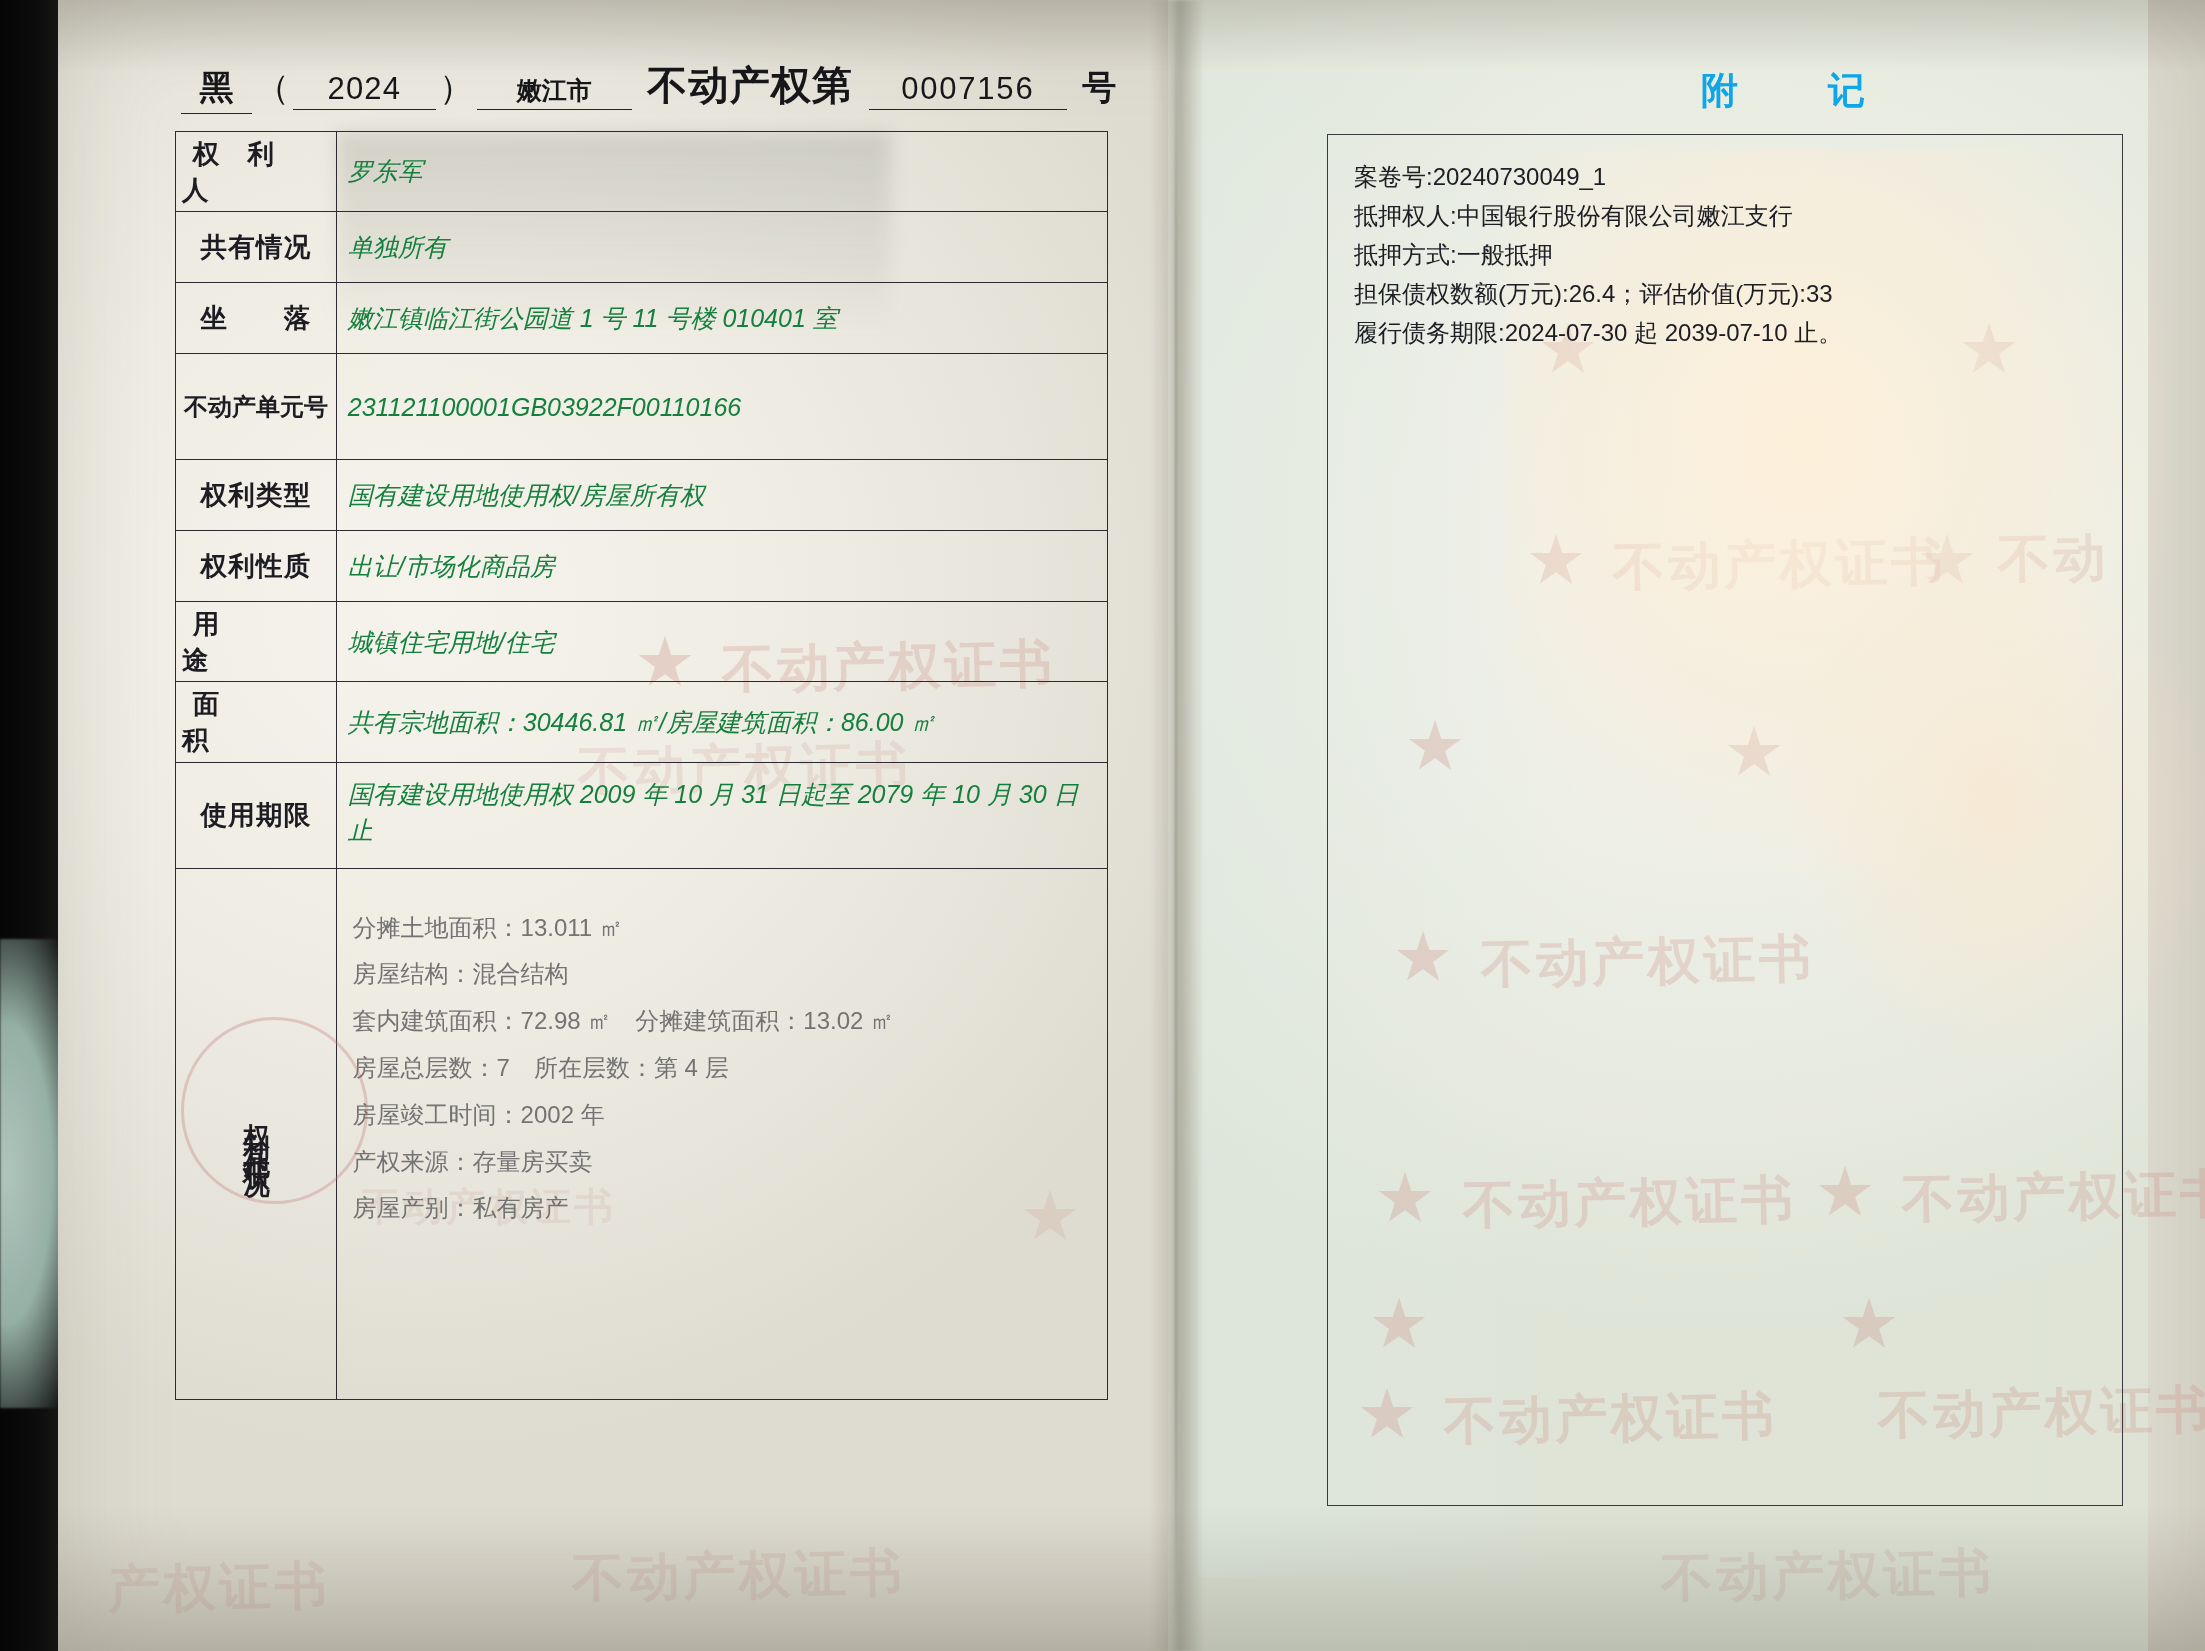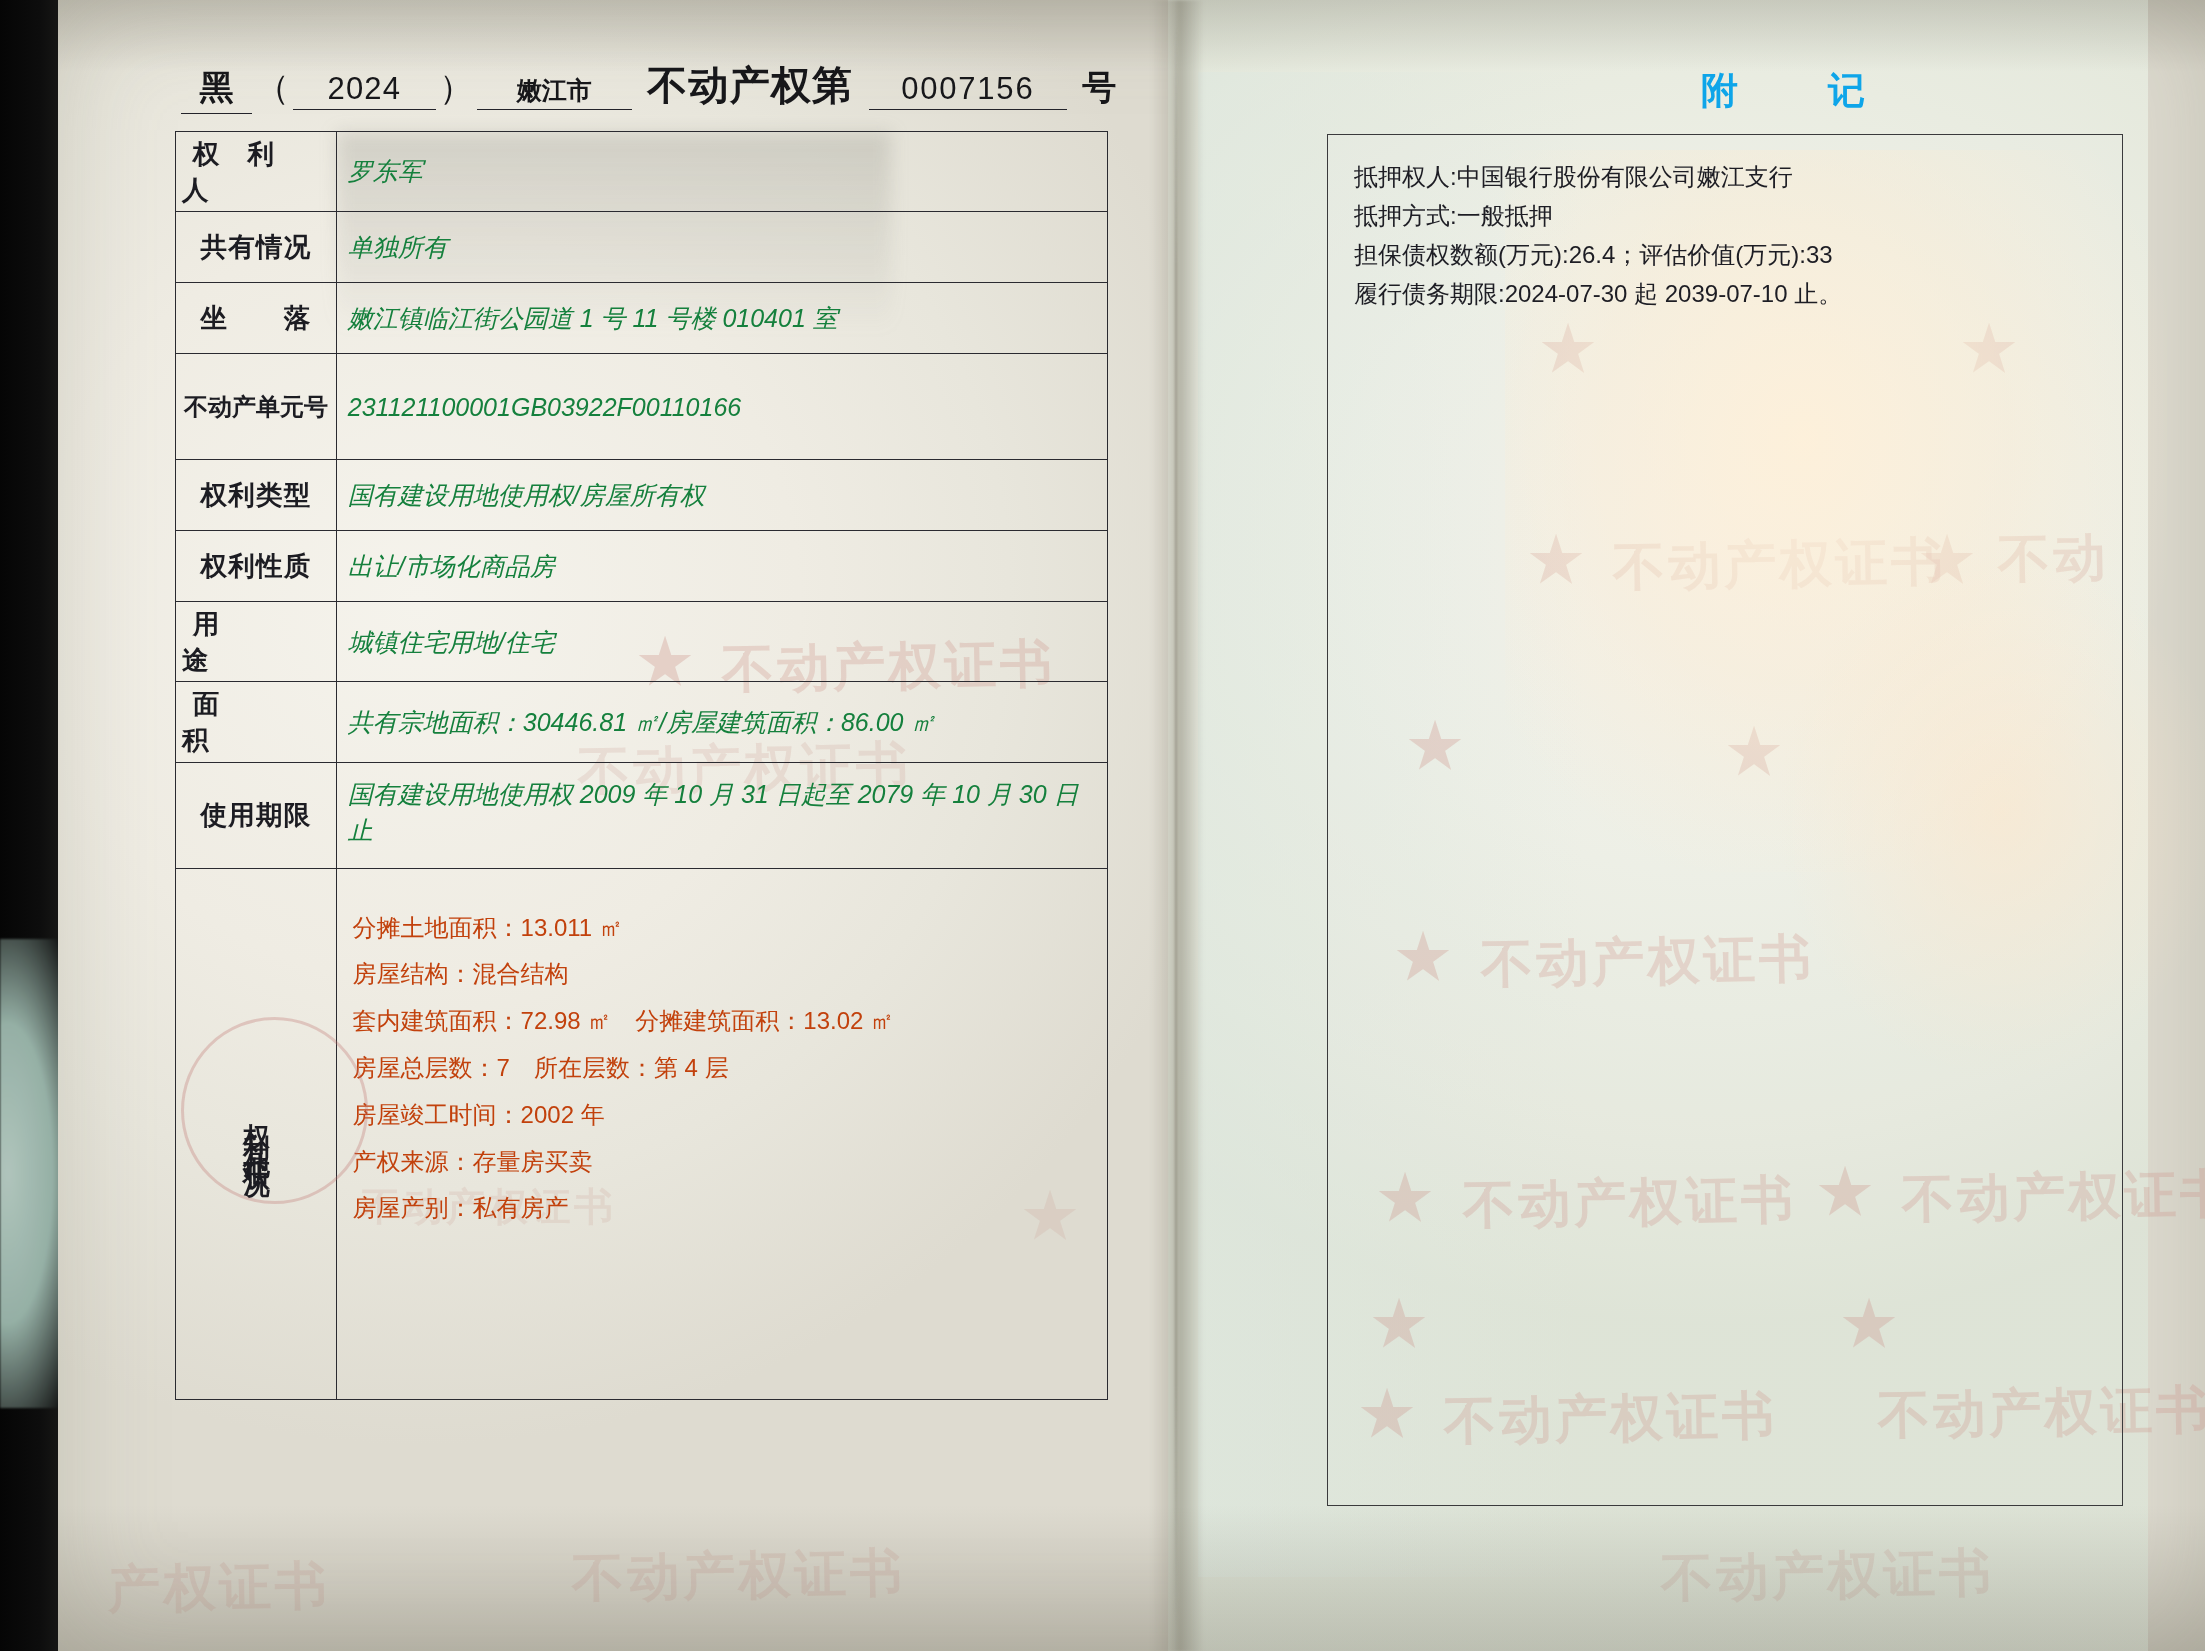--- a/index.html
+++ b/index.html
@@ -212,21 +212,21 @@
     line-height: 1.1;
     justify-content: center;
     align-items: center;
     padding-top: 0;
   }
   .other-val {
     flex: 1;
     padding: 36px 12px 12px 15.6px;
     font-size: 24px;
     line-height: 1.95;
-    color: #c2410c;
+    color: #737373;
     font-family: "Liberation Sans", sans-serif;
   }
   .other-val .ln { white-space: pre; }
 
   
   .stamp {
     position: absolute;
     left: 181px; top: 1017px;
     width: 181px; height: 181px;
     border: 3px solid rgba(190,110,105,.30);
@@ -389,20 +389,21 @@
         <div class="ln">产权来源：存量房买卖</div>
         <div class="ln">房屋产别：私有房产</div>
       </div>
     </div>
   </div>
 
   <div class="stamp"></div>
 
   <div class="rbox"></div>
   <div class="rlines">
+    <div class="ln">案卷号:20240730049_1</div>
     <div class="ln">抵押权人:中国银行股份有限公司嫩江支行</div>
     <div class="ln">抵押方式:一般抵押</div>
     <div class="ln">担保债权数额(万元):26.4；评估价值(万元):33</div>
     <div class="ln">履行债务期限:2024-07-30 起 2039-07-10 止。</div>
   </div>
 
 </div>
 
 
 </body></html>

